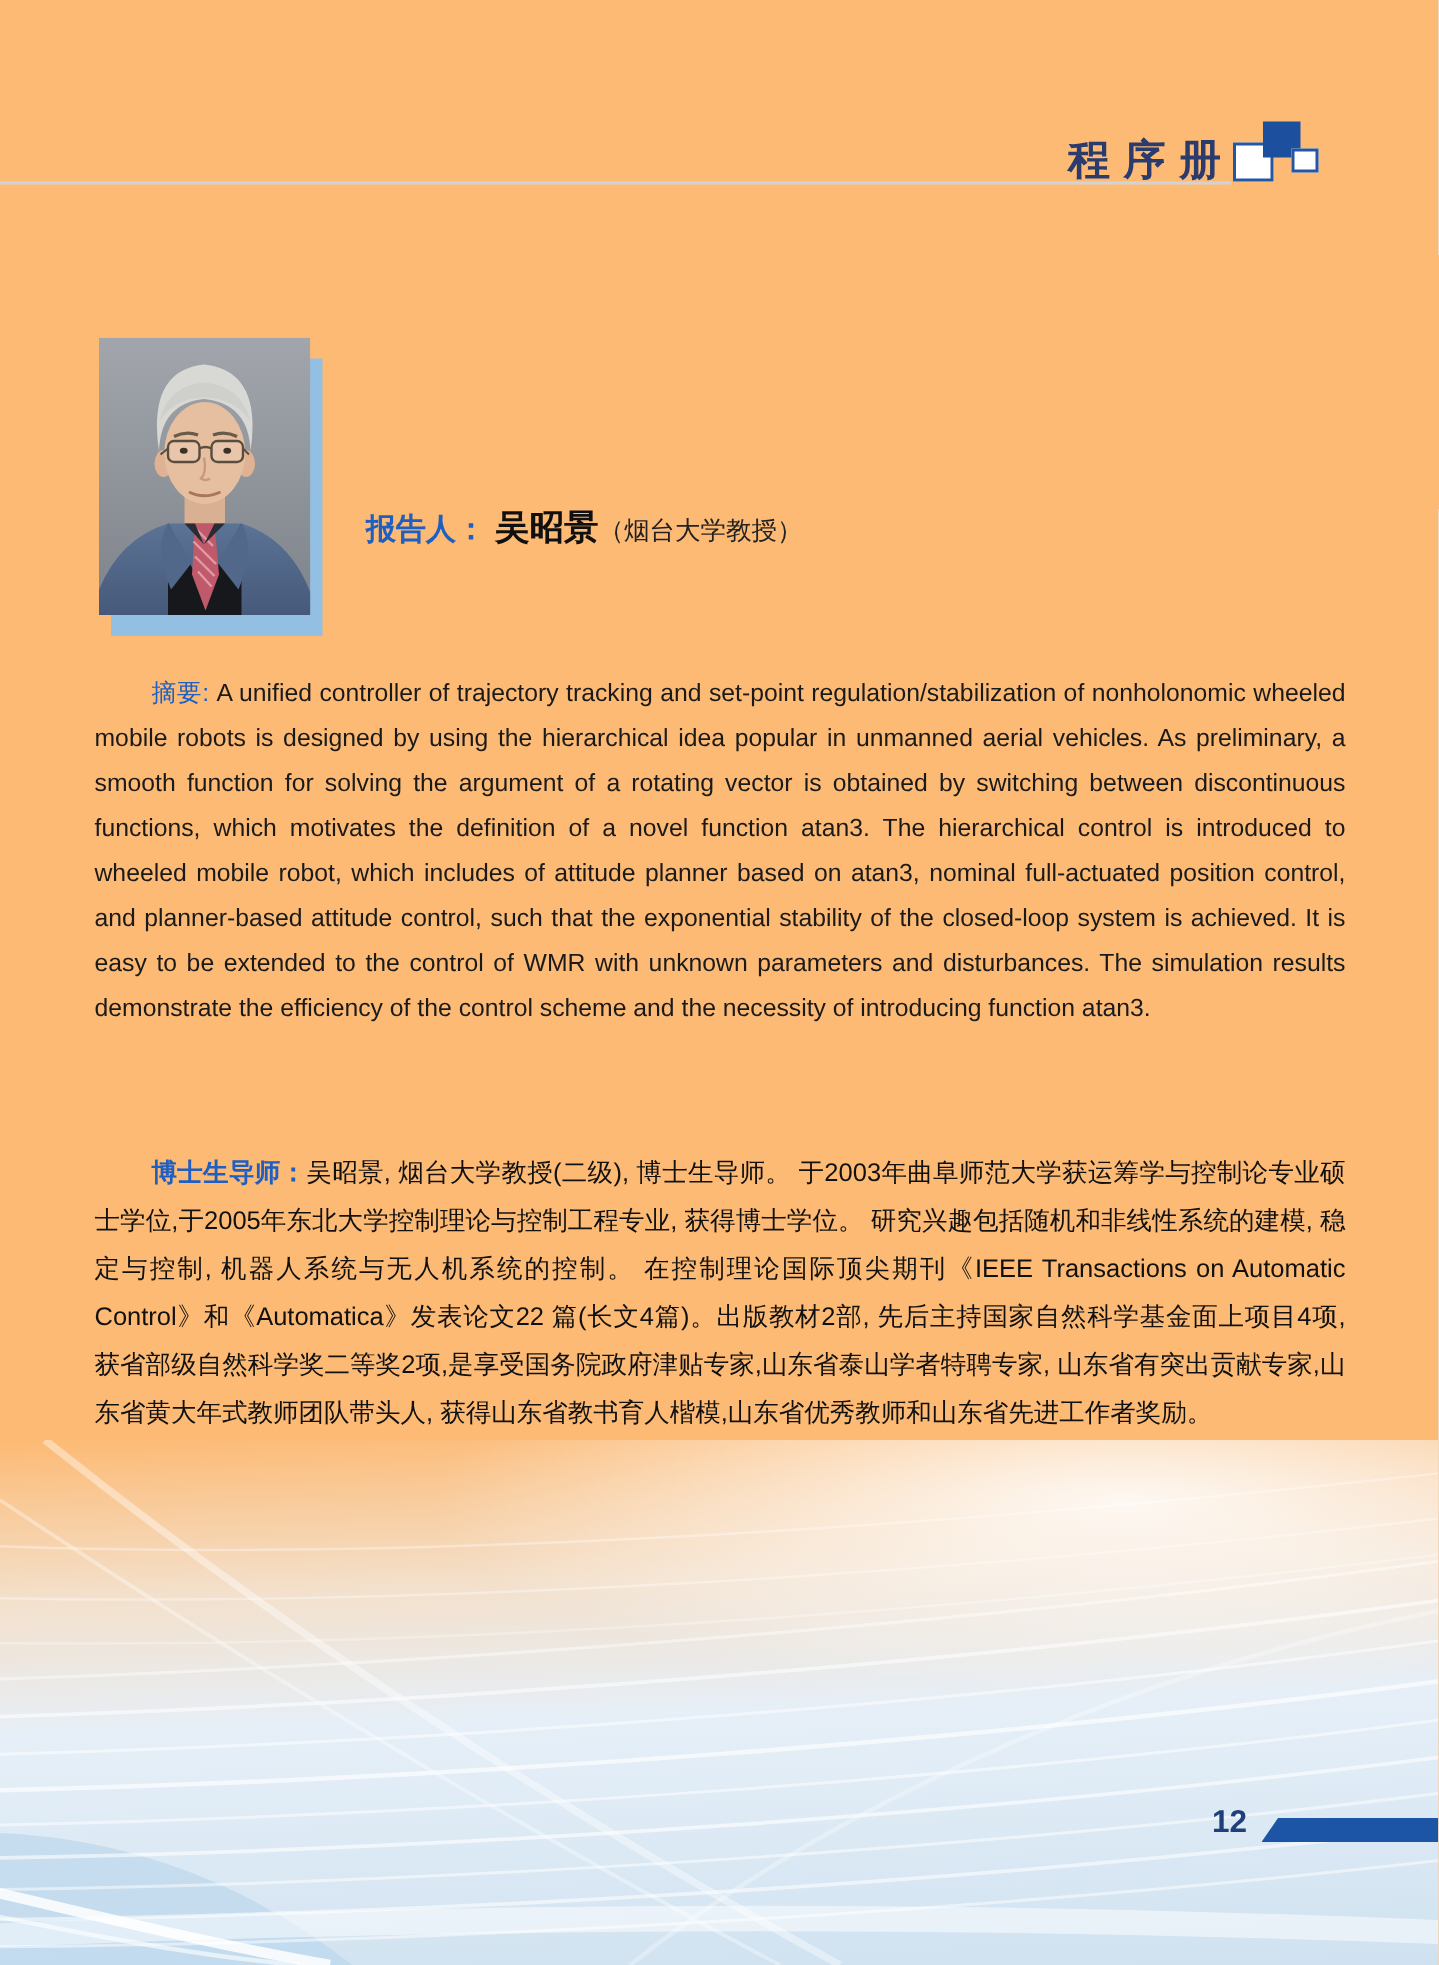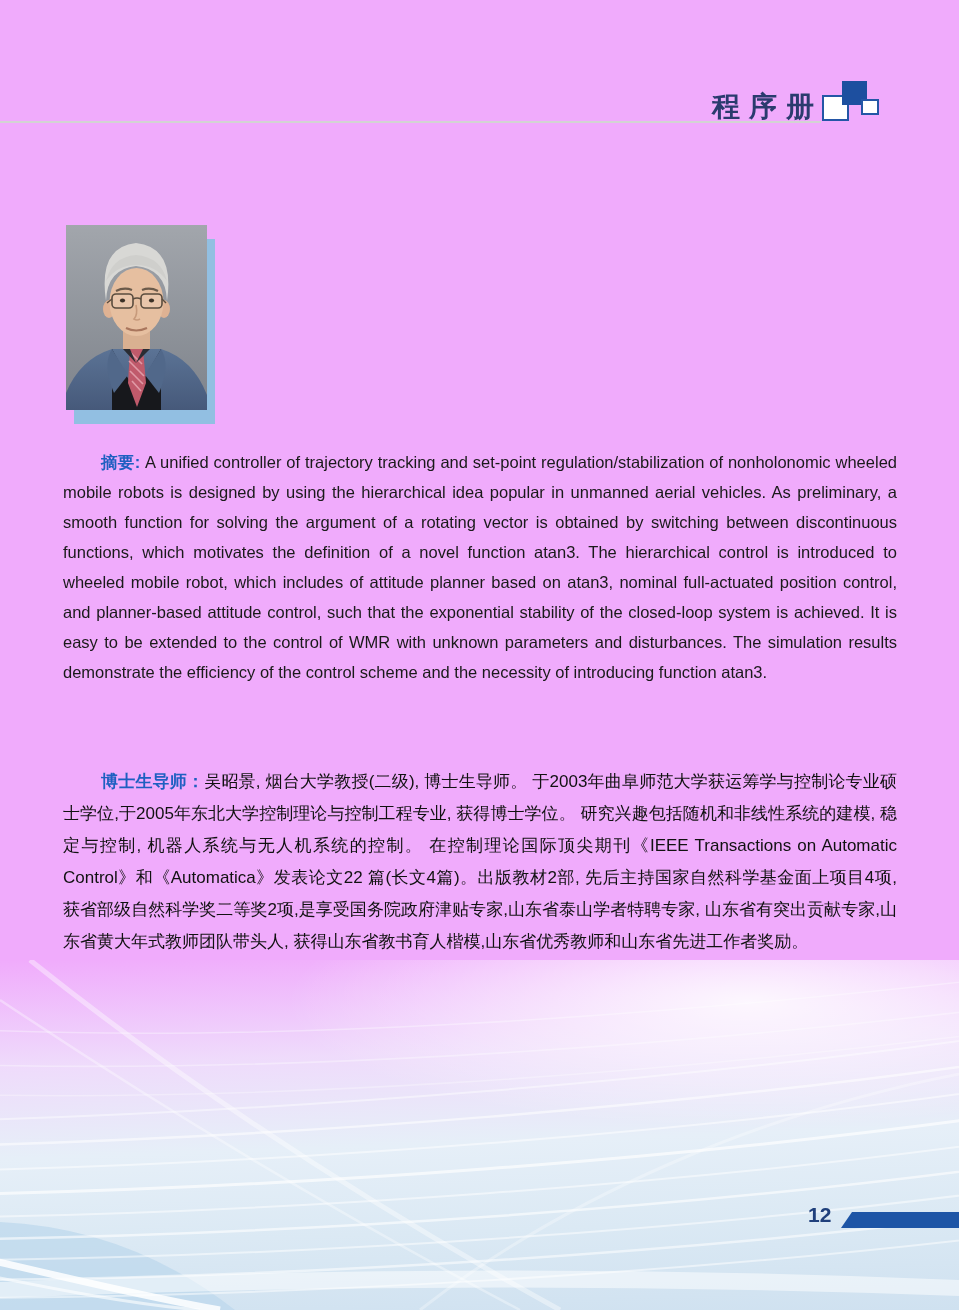--- a/index.html
+++ b/index.html
@@ -3,21 +3,21 @@
 <meta charset="utf-8">
 <style>
   * { margin: 0; padding: 0; box-sizing: border-box; }
   html, body { background: #e8e8e8; }
   body { font-family: "Liberation Sans", sans-serif; }
   .page {
     position: relative;
     width: 959px;
     height: 1310px;
     margin: 0 auto;
-    background: #f0abfc;
+    background: #fdba74;
     overflow: hidden;
   }
 
   
   .header-rule {
     position: absolute;
     left: 0; top: 121px;
     width: 821px; height: 2px;
     background: #d3d3d3;
   }
@@ -78,21 +78,21 @@
   .speaker-line .speaker-affil { color: #222222; font-size: 17px; }
 
   
   .abstract {
     position: absolute; left: 63px; top: 447px;
     width: 834px;
     font-size: 16.5px; line-height: 30px;
     text-align: justify; text-indent: 38px;
     color: #1a1a1a;
   }
-  .abstract .blue-label { color: #1e5fc1; font-weight: bold; }
+  .abstract .blue-label { color: #1e5fc1; font-weight: normal; }
   .bio {
     position: absolute; left: 63px; top: 766px;
     width: 834px;
     font-size: 17px; line-height: 32px;
     text-align: justify; text-indent: 38px;
     color: #111111;
   }
   .bio .blue-label { color: #1e5fc1; font-weight: bold; }
 
   
@@ -188,20 +188,23 @@
         <path d="M64,124 L77,124 L80,158 L71,182 L62,158 Z" fill="#c05a6b"></path>
         <path d="M64,127 L76,139 M63,136 L78,151 M64,146 L77,159 M66,156 L75,166" stroke="#e09aa6" stroke-width="1.6"></path>
 
         <path d="M57,124 L70,138 L64,124 Z" fill="#2a2c33"></path>
         <path d="M84,124 L70,138 L77,124 Z" fill="#2a2c33"></path>
       </svg>
     </div>
   </div>
 
 
+  <div class="speaker-line">
+    <span class="blue-label">报告人：</span><span class="speaker-name">吴昭景</span><span class="speaker-affil">（烟台大学教授）</span>
+  </div>
 
   <p class="abstract">
     <span class="blue-label">摘要:</span>
     <span>A unified controller of trajectory tracking and set-point regulation/stabilization of nonholonomic wheeled mobile robots is designed by using the hierarchical idea popular in unmanned aerial vehicles. As preliminary, a smooth function for solving the argument of a rotating vector is obtained by switching between discontinuous functions, which motivates the definition of a novel function atan3. The hierarchical control is introduced to wheeled mobile robot, which includes of attitude planner based on atan3, nominal full-actuated position control, and planner-based attitude control, such that the exponential stability of the closed-loop system is achieved. It is easy to be extended to the control of WMR with unknown  parameters and disturbances. The simulation results demonstrate the efficiency of the control scheme and the necessity of introducing function atan3.</span>
   </p>
 
   <p class="bio">
     <span class="blue-label">博士生导师：</span><span>吴昭景, 烟台大学教授(二级), 博士生导师。 于2003年曲阜师范大学获运筹学与控制论专业硕士学位,于2005年东北大学控制理论与控制工程专业, 获得博士学位。 研究兴趣包括随机和非线性系统的建模, 稳定与控制, 机器人系统与无人机系统的控制。 在控制理论国际顶尖期刊《IEEE Transactions on Automatic Control》和《Automatica》发表论文22 篇(长文4篇)。出版教材2部, 先后主持国家自然科学基金面上项目4项, 获省部级自然科学奖二等奖2项,是享受国务院政府津贴专家,山东省泰山学者特聘专家, 山东省有突出贡献专家,山东省黄大年式教师团队带头人, 获得山东省教书育人楷模,山东省优秀教师和山东省先进工作者奖励。</span>
   </p>
 

